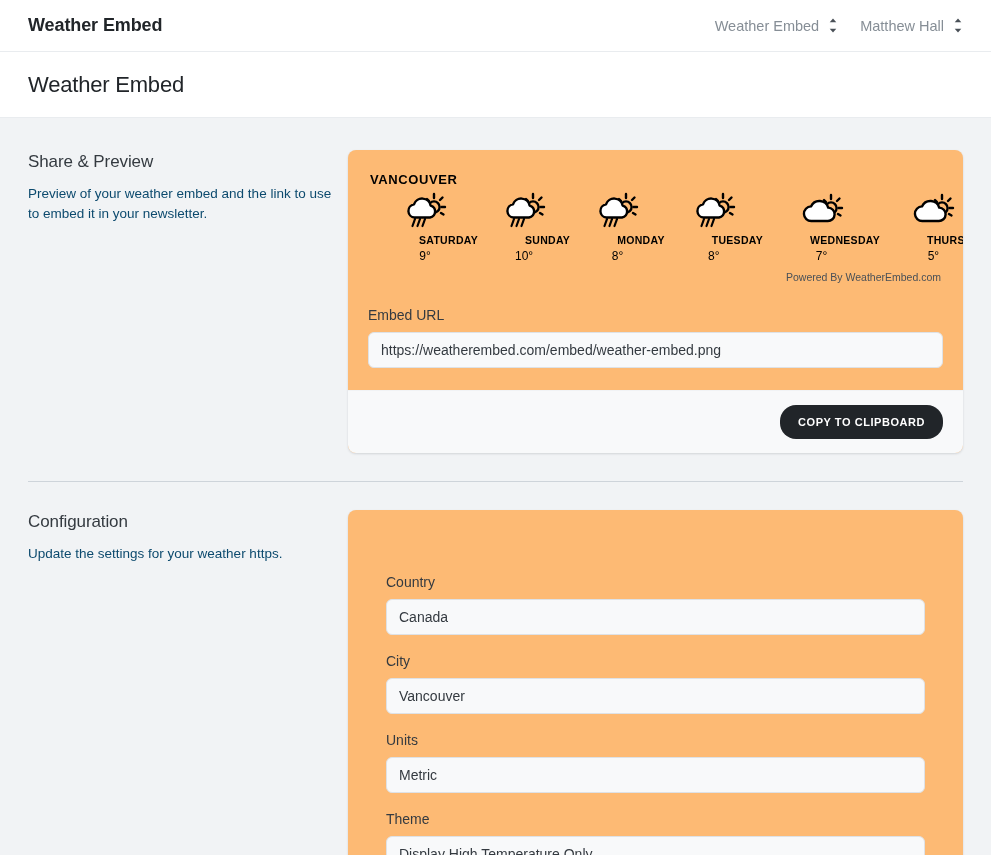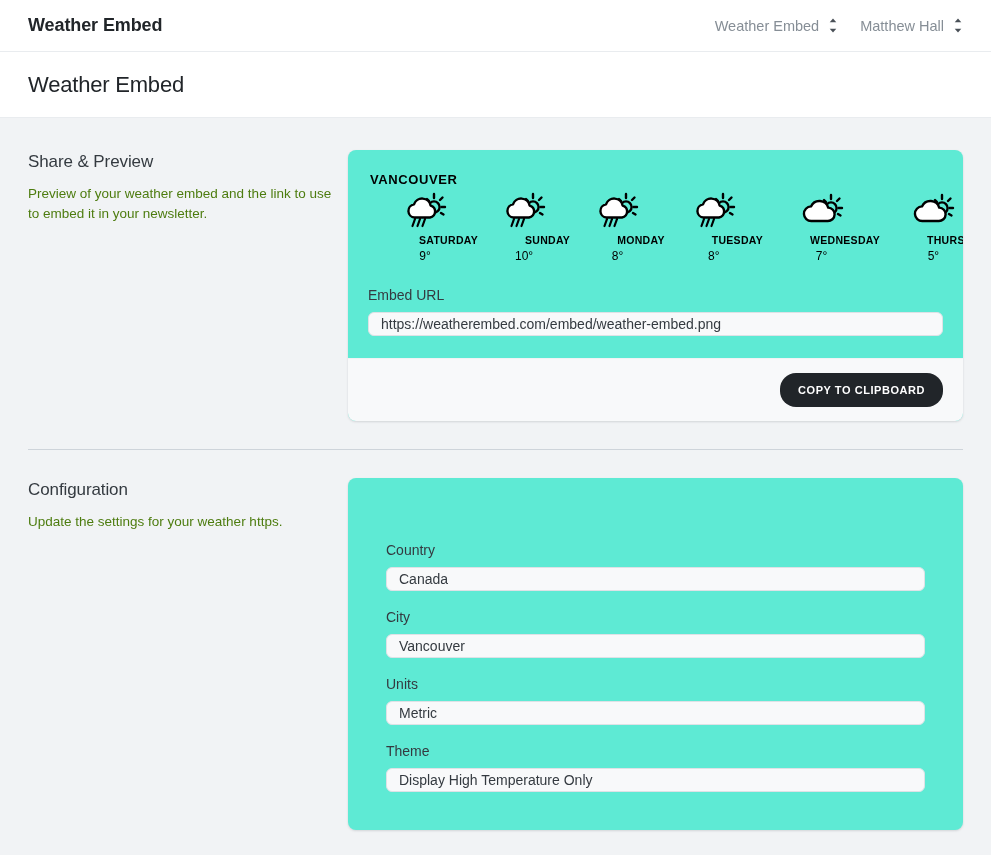--- a/index.html
+++ b/index.html
@@ -98,30 +98,30 @@
     font-size: 17px;
     font-weight: 400;
     color: #343a40;
     margin-bottom: 12px;
     letter-spacing: -0.1px;
   }
 
   .section-desc {
     font-size: 13.5px;
     line-height: 1.5;
-    color: #4d7c0f;
+    color: #0c4a6e;
   }
 
   .section-body {
     flex: 1 1 auto;
     min-width: 0;
   }
 
   .card {
-    background: #5eead4;
+    background: #fdba74;
     border-radius: 8px;
     box-shadow: 0 1px 2px rgba(16,24,40,0.06), 0 1px 3px rgba(16,24,40,0.08);
     overflow: hidden;
   }
 
   .card-body { padding: 18px 20px 22px 20px; }
 
   .card-footer {
     background: #f8f9fa;
     border-top: 1px solid #f1f3f5;
@@ -196,21 +196,21 @@
 
   .field-label {
     display: block;
     font-size: 14px;
     color: #343a40;
     margin-bottom: 9px;
   }
 
   .field-input {
     width: 100%;
-    height: 24px;
+    height: 36px;
     background: #f8f9fa;
     border: 1px solid #dee2e6;
     border-radius: 6px;
     padding: 0 12px;
     font-family: "Liberation Sans", sans-serif;
     font-size: 14px;
     color: #343a40;
     outline: none;
   }
 
@@ -434,20 +434,21 @@
                       <line x1="12.6" y1="26.4" x2="9.4" y2="29.6"></line>
                     </g>
                   </svg>
                 </div>
                 <div class="wname">MONDAY</div>
                 <div class="wtemp">9°</div>
               </div>
 
             </div>
 
+            <div class="weather-powered">Powered By WeatherEmbed.com</div>
           </div>
 
           <div class="field url-field" style="margin-top:22px;">
             <label class="field-label">Embed URL</label>
             <input class="field-input" type="text" value="https://weatherembed.com/embed/weather-embed.png" style="">
           </div>
 
         </div>
 
         <div class="card-footer">

